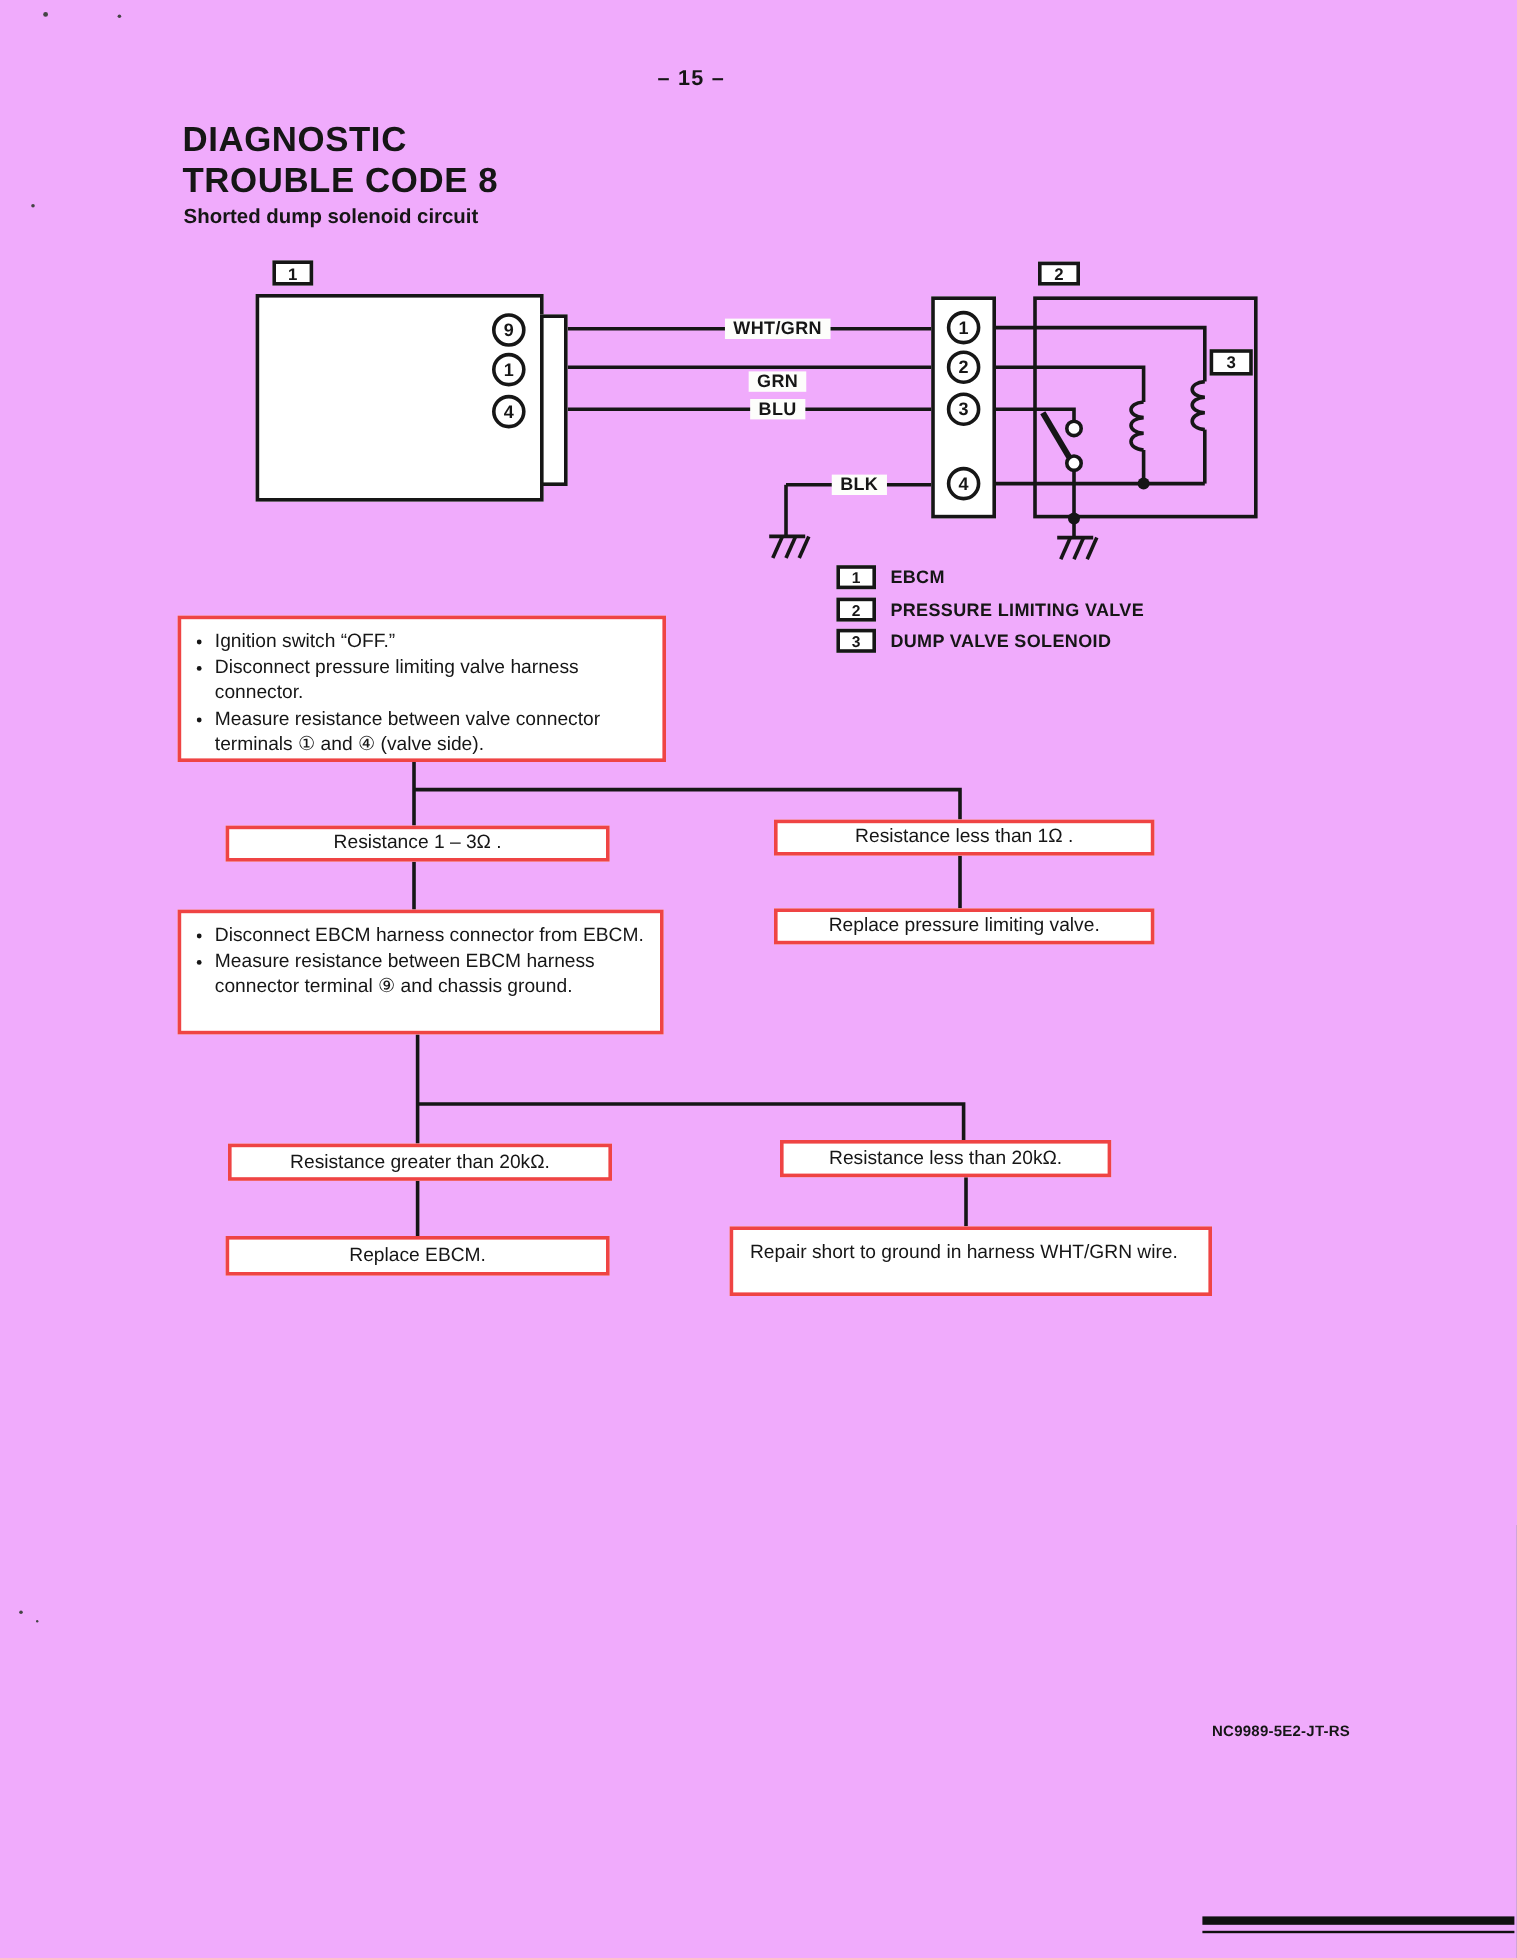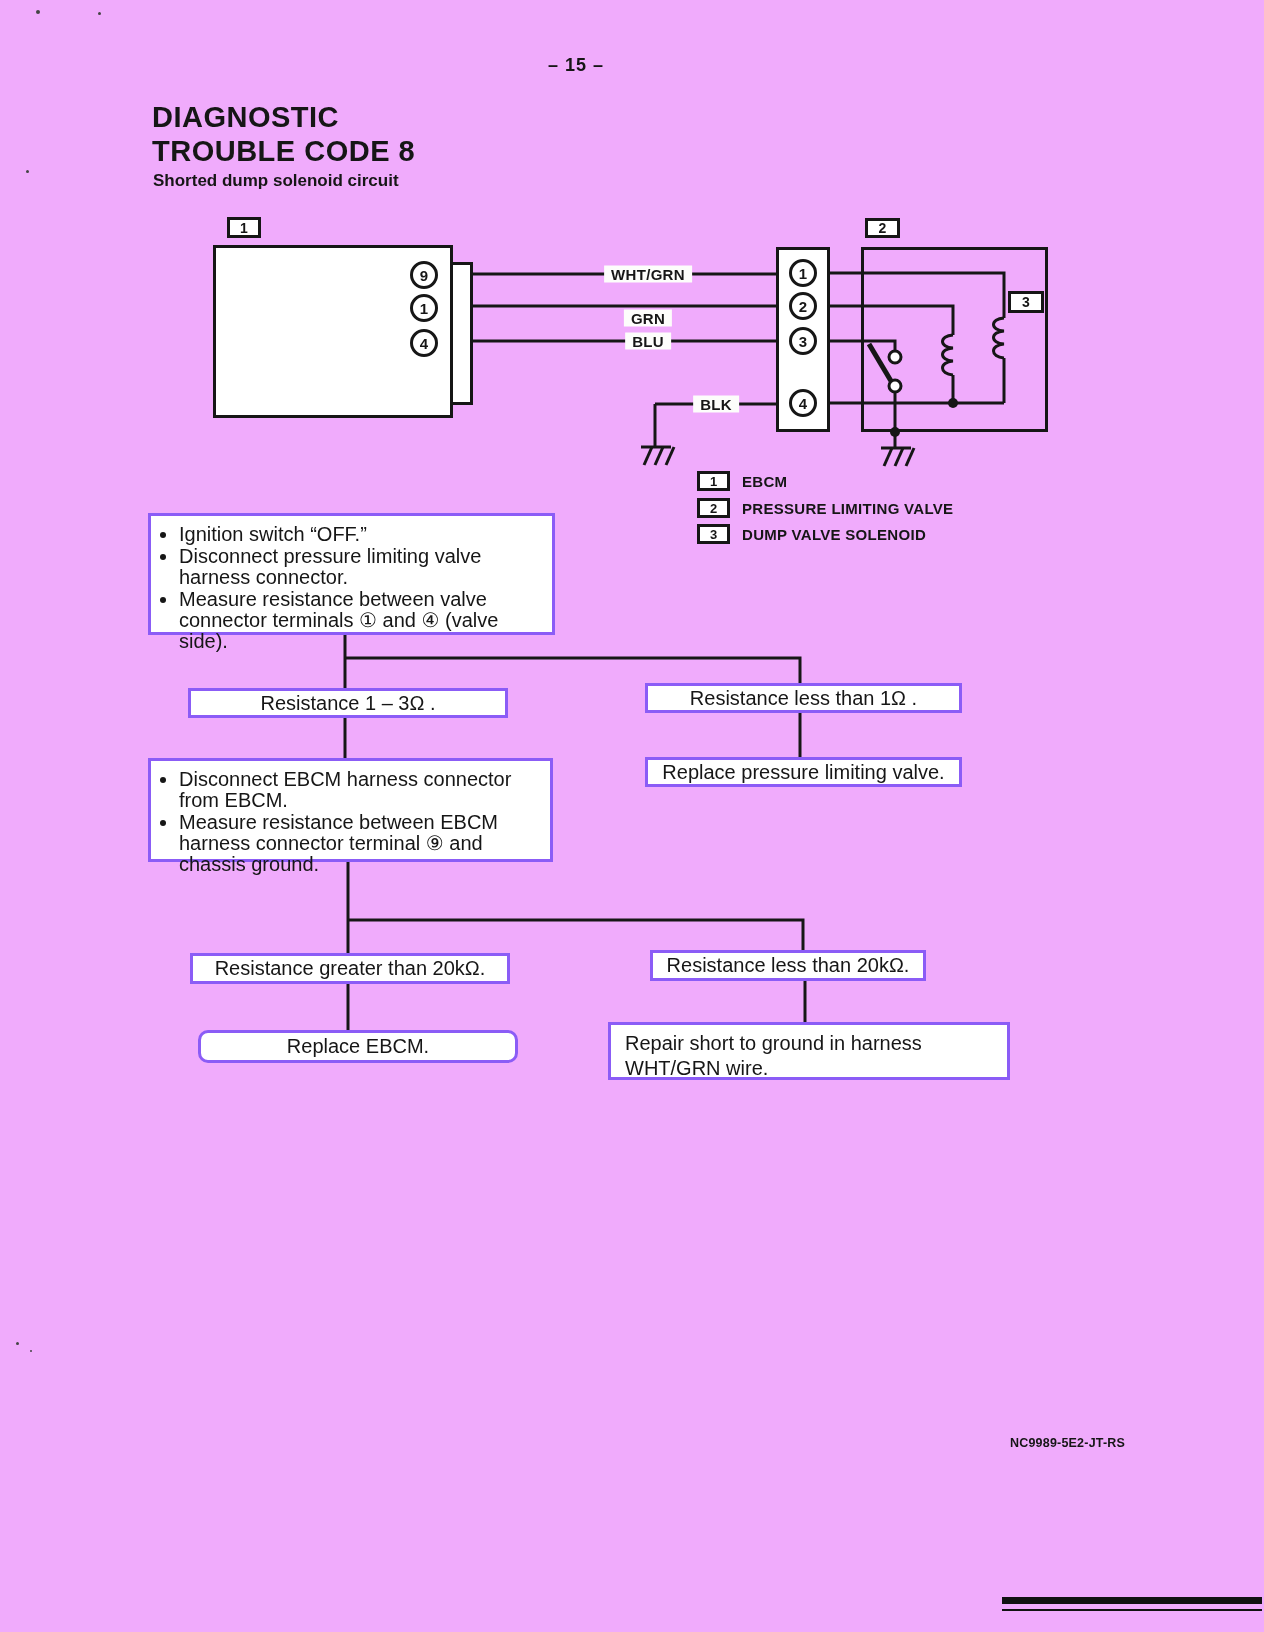--- a/index.html
+++ b/index.html
@@ -18,21 +18,21 @@
   .circ{position:absolute;width:28px;height:28px;border:3px solid #161616;border-radius:50%;
         background:#fff;box-sizing:border-box;display:flex;align-items:center;justify-content:center;
         font-size:15px;font-weight:700;}
   .wire-label{position:absolute;transform:translate(-50%,-50%);background:#fdfdfb;padding:0 7px;
               font-size:15px;font-weight:700;letter-spacing:.3px;}
 
   .legend-key{position:absolute;width:33px;height:20px;border:3px solid #161616;box-sizing:border-box;
               display:flex;align-items:center;justify-content:center;font-size:13px;font-weight:700;background:#fff;}
   .legend-label{position:absolute;font-size:15px;font-weight:700;letter-spacing:.3px;}
 
-  .flowbox{position:absolute;border:3px solid #8b5cf6;background:#fff;box-sizing:border-box;font-size:20px;}
+  .flowbox{position:absolute;border:3px solid #ef4444;background:#fff;box-sizing:border-box;font-size:16px;}
   .flowbox.center{display:flex;align-items:center;justify-content:center;text-align:center;}
   .flowbox ul{margin:8px 0 0 0;padding:0 10px 0 28px;line-height:21px;}
   .flowbox li{margin:1px 0;list-style:disc outside;}
   .flowbox.repair{padding:6px 14px;line-height:25px;}
 
   .figure-caption{left:0;top:1510px;width:1224px;text-align:center;font-size:18px;font-weight:700;}
   .doc-code{left:1010px;top:1436px;font-size:12.5px;font-weight:700;letter-spacing:.2px;}
   .corner-bar{position:absolute;background:#111;}
   .artifact{position:absolute;background:#444;border-radius:50%;}
 </style>
@@ -153,19 +153,19 @@
 
   <div class="flowbox" style="left:148px;top:758px;width:405px;height:104px;">
     <ul>
       <li>Disconnect EBCM harness connector from EBCM.</li>
       <li>Measure resistance between EBCM harness connector terminal ⑨ and chassis ground.</li>
     </ul>
   </div>
 
   <div class="flowbox center" style="left:190px;top:953px;width:320px;height:31px;">Resistance greater than 20kΩ.</div>
   <div class="flowbox center" style="left:650px;top:950px;width:276px;height:31px;">Resistance less than 20kΩ.</div>
-  <div class="flowbox center" style="left:198px;top:1030px;width:320px;height:33px;border-radius:10px;">Replace EBCM.</div>
+  <div class="flowbox center" style="left:188px;top:1030px;width:320px;height:33px;">Replace EBCM.</div>
   <div class="flowbox repair" style="left:608px;top:1022px;width:402px;height:58px;">Repair short to ground in harness WHT/GRN wire.</div>
 
   <div class="abs doc-code">NC9989-5E2-JT-RS</div>
   <div class="corner-bar" style="left:1002px;top:1597px;width:260px;height:7px;"></div>
   <div class="corner-bar" style="left:1002px;top:1609px;width:260px;height:2px;"></div>
 </div>
 
 </body></html>

